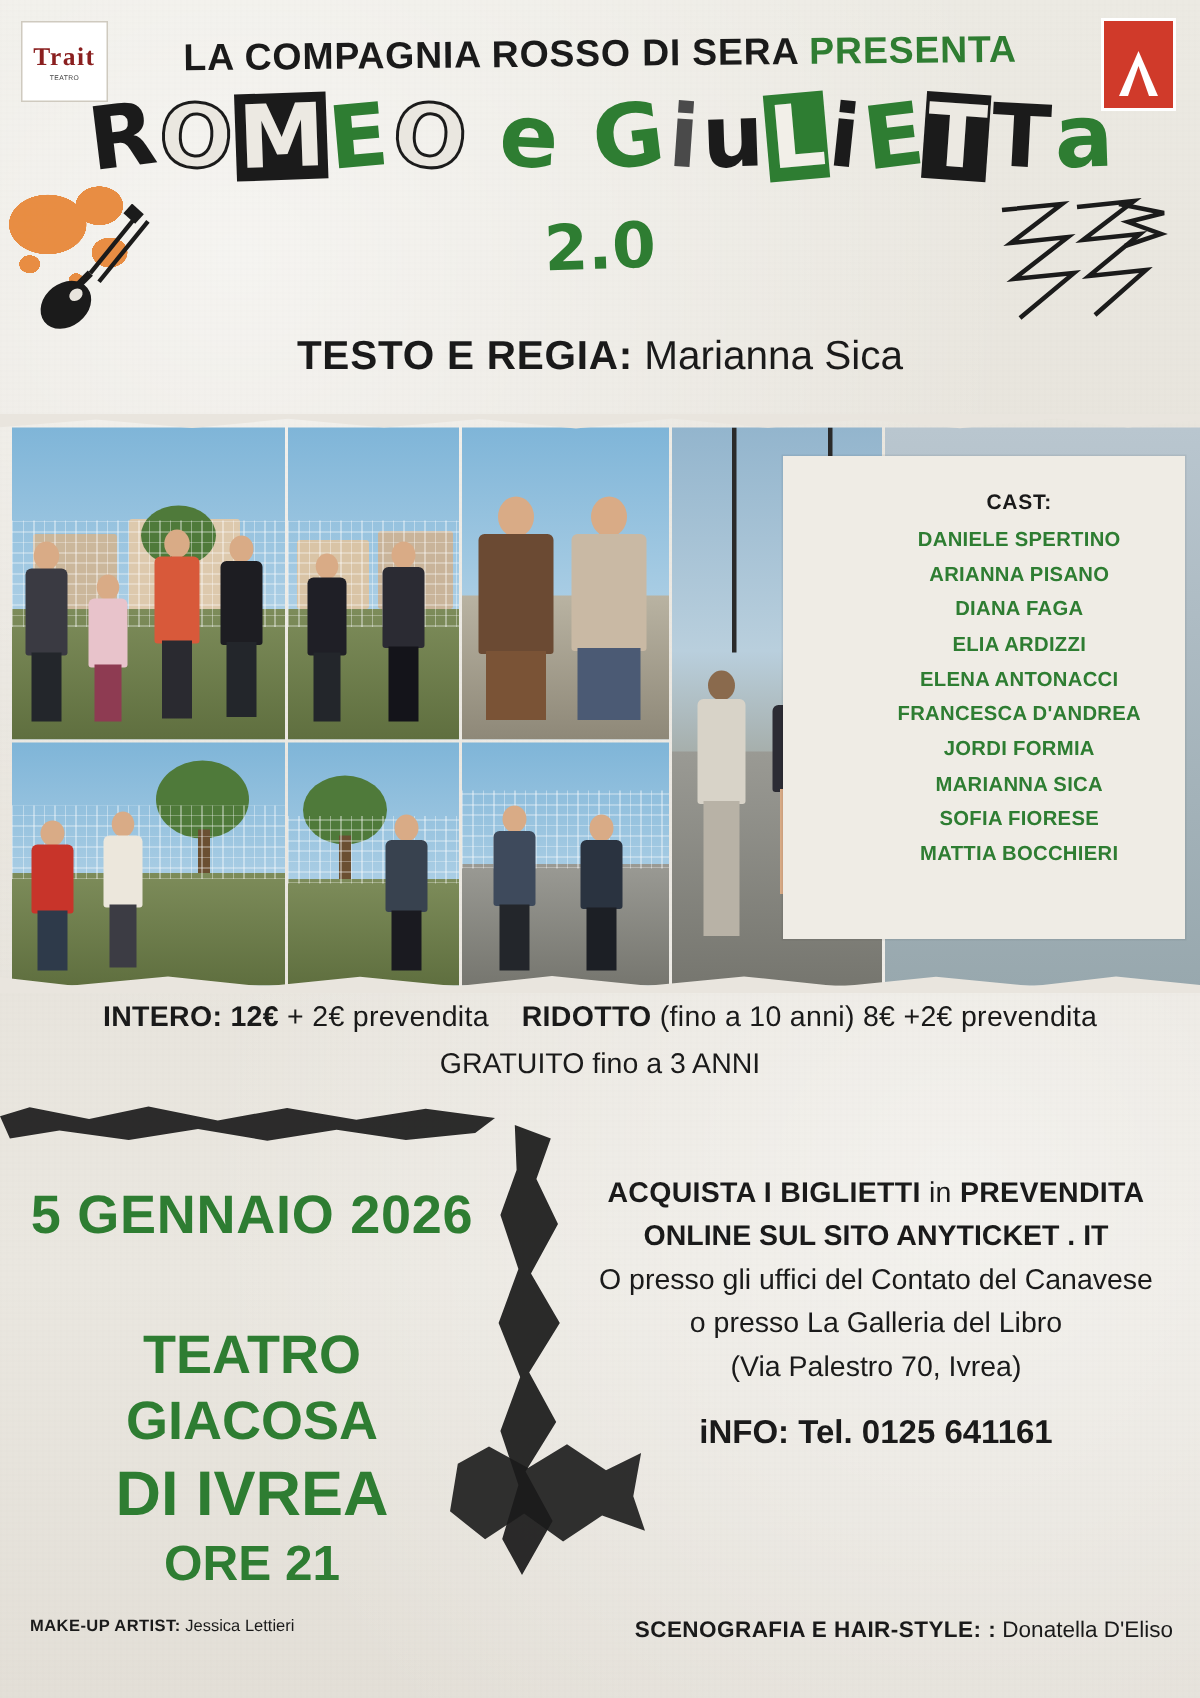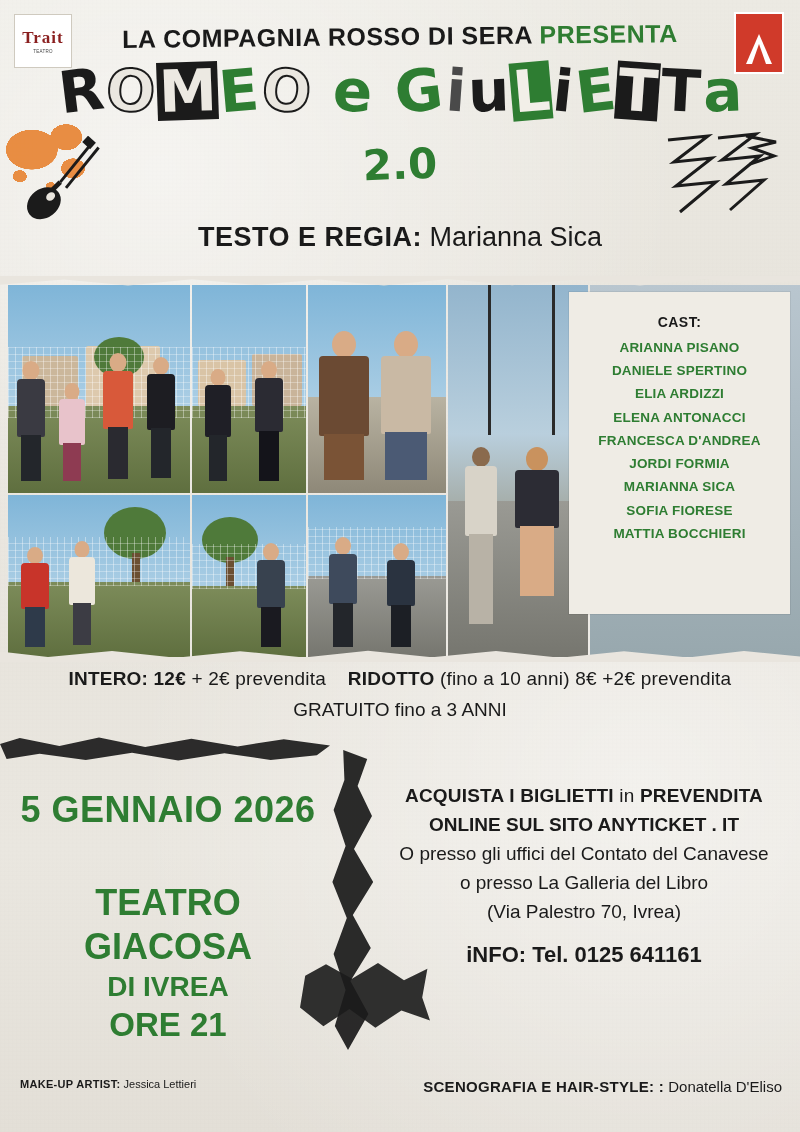--- a/index.html
+++ b/index.html
@@ -217,25 +217,26 @@
   }
   .person { position: absolute; bottom: 6%; }
   .person .head { position:absolute; left:50%; transform:translateX(-50%); border-radius:50%; background:#d9ab86; }
   .person .body { position:absolute; left:50%; transform:translateX(-50%); border-radius:4px 4px 2px 2px; }
   .person .legs { position:absolute; left:50%; transform:translateX(-50%); background:#23262b; }
 
   
   .cast-panel {
     position: absolute;
     right: 10px;
-    top: 292px;
+    top: 304px;
     width: 221px;
     height: 322px;
     background: #efece5;
     box-shadow: 0 0 0 1px rgba(0,0,0,.06);
+    padding-left: 47px;
   }
   .cast-panel::before {
     content:"";
     position:absolute; inset:-4px;
     background: #efece5;
     clip-path: polygon(0% 3%, 4% 0%, 12% 4%, 24% 1%, 38% 5%, 52% 1%, 66% 4%, 80% 0%, 92% 4%, 100% 2%,
                        98% 14%, 100% 28%, 97% 42%, 100% 56%, 97% 70%, 100% 84%, 98% 96%, 90% 100%,
                        76% 97%, 62% 100%, 48% 97%, 34% 100%, 20% 97%, 8% 100%, 1% 94%,
                        3% 80%, 0% 66%, 3% 52%, 0% 38%, 3% 24%, 0% 12%);
     z-index: -1;
@@ -308,21 +309,21 @@
     left: 18px;
     top: 788px;
     width: 300px;
     text-align: center;
     color: #2e7d32;
     font-weight: bold;
   }
   .dateblock div { line-height: 1.24; }
   .d1 { font-size: 36px; letter-spacing: .5px; }
   .d2 { font-size: 36px; margin-top: 48px; }
-  .d3 { font-size: 28px; }
+  .d3 { font-size: 42px; }
   .d4 { font-size: 33px; }
 
   
   .buyblock {
     position: absolute;
     right: 16px;
     top: 782px;
     width: 400px;
     text-align: center;
     color: #1a1a1a;
@@ -547,22 +548,23 @@
       <div class="ph" style="width:216px;height:372px;background:linear-gradient(180deg,#b9c6cf 0%,#98a8ae 100%)"></div>
     </div>
   </div>
 
   <div class="torn-top"></div>
   <div class="torn-bot"></div>
 
   <div class="cast-panel">
     <div class="cast-title">CAST:</div>
     <ul class="cast-list">
+      <li>DANIELE SPERTINO</li>
       <li>ARIANNA PISANO</li>
-      <li>DANIELE SPERTINO</li>
+      <li>DIANA FAGA</li>
       <li>ELIA ARDIZZI</li>
       <li>ELENA ANTONACCI</li>
       <li>FRANCESCA D'ANDREA</li>
       <li>JORDI FORMIA</li>
       <li>MARIANNA SICA</li>
       <li>SOFIA FIORESE</li>
       <li>MATTIA BOCCHIERI</li>
     </ul>
   </div>
 

